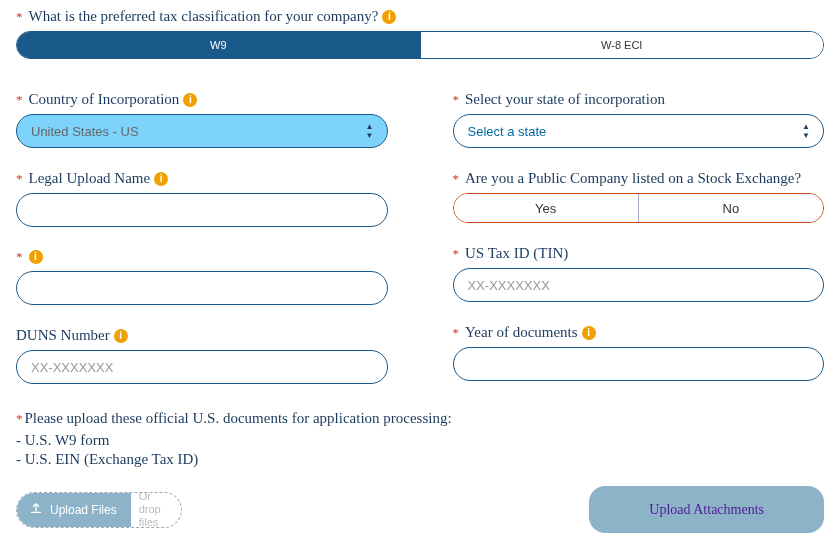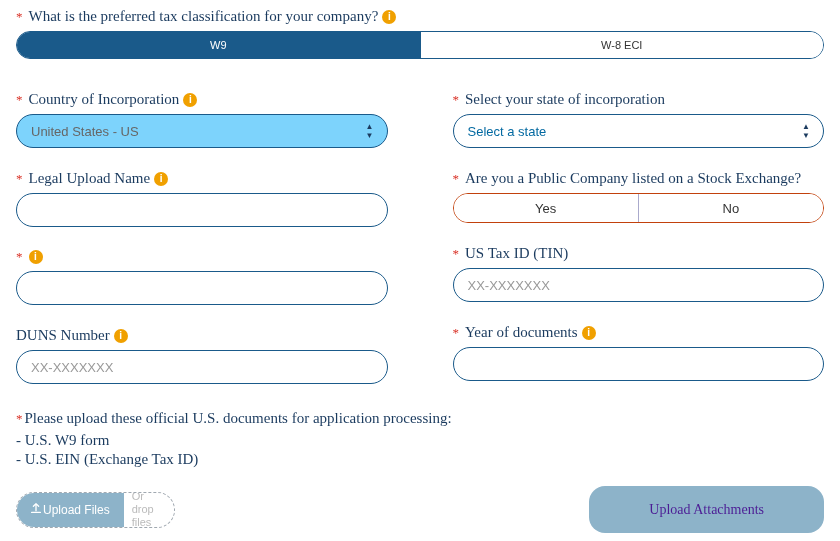--- a/index.html
+++ b/index.html
@@ -21,21 +21,21 @@
 .text-input{padding-right:14px}
 .text-input::placeholder{color:#999}
 .yn-group{display:flex;width:100%;border:1px solid #c2410c;border-radius:17px;overflow:hidden;height:30px}
 .yn-btn{flex:1;display:flex;align-items:center;justify-content:center;font-family:Arial,sans-serif;font-size:13px;background:#fff;color:#333;border:none;cursor:pointer}
 .yn-divider{width:1px;background:#aac}
 .upload-section{margin-top:4px}
 .upload-text{font-size:15px;color:#1a3a5e;margin-bottom:5px}
 .upload-item{font-size:15px;color:#1a3a5e;margin-bottom:2px}
 .upload-row{display:flex;align-items:center;gap:50px;margin-top:18px}
 .upload-pill{display:flex;align-items:center;border:1.5px dashed #a0a8b0;border-radius:20px;height:36px;overflow:hidden}
-.upload-files-btn{display:flex;align-items:center;background:#8db3c9;color:#fff;font-family:Arial,sans-serif;font-size:12px;padding:0 14px 0 12px;height:100%;border:none;cursor:pointer}
+.upload-files-btn{display:flex;align-items:center;gap:7px;background:#8db3c9;color:#fff;font-family:Arial,sans-serif;font-size:12px;padding:0 14px 0 12px;height:100%;border:none;cursor:pointer}
 .upload-icon{font-size:13px}
 .drop-text{font-family:Arial,sans-serif;font-size:11px;color:#bbb;padding:0 12px 0 8px;line-height:1.2}
 .upload-attach-btn{background:#8db3c9;color:#4c1d95;font-family:Georgia,serif;font-size:14px;border:none;border-radius:16px;height:47px;padding:0 60px;cursor:pointer;margin-left:auto}
 .bottom-note{font-size:14px;color:#1a3a5e;margin-top:14px}
 .bottom-note b{font-weight:bold}
 .section-top{margin-bottom:32px}
 </style>
 </head>
 <body>
 

